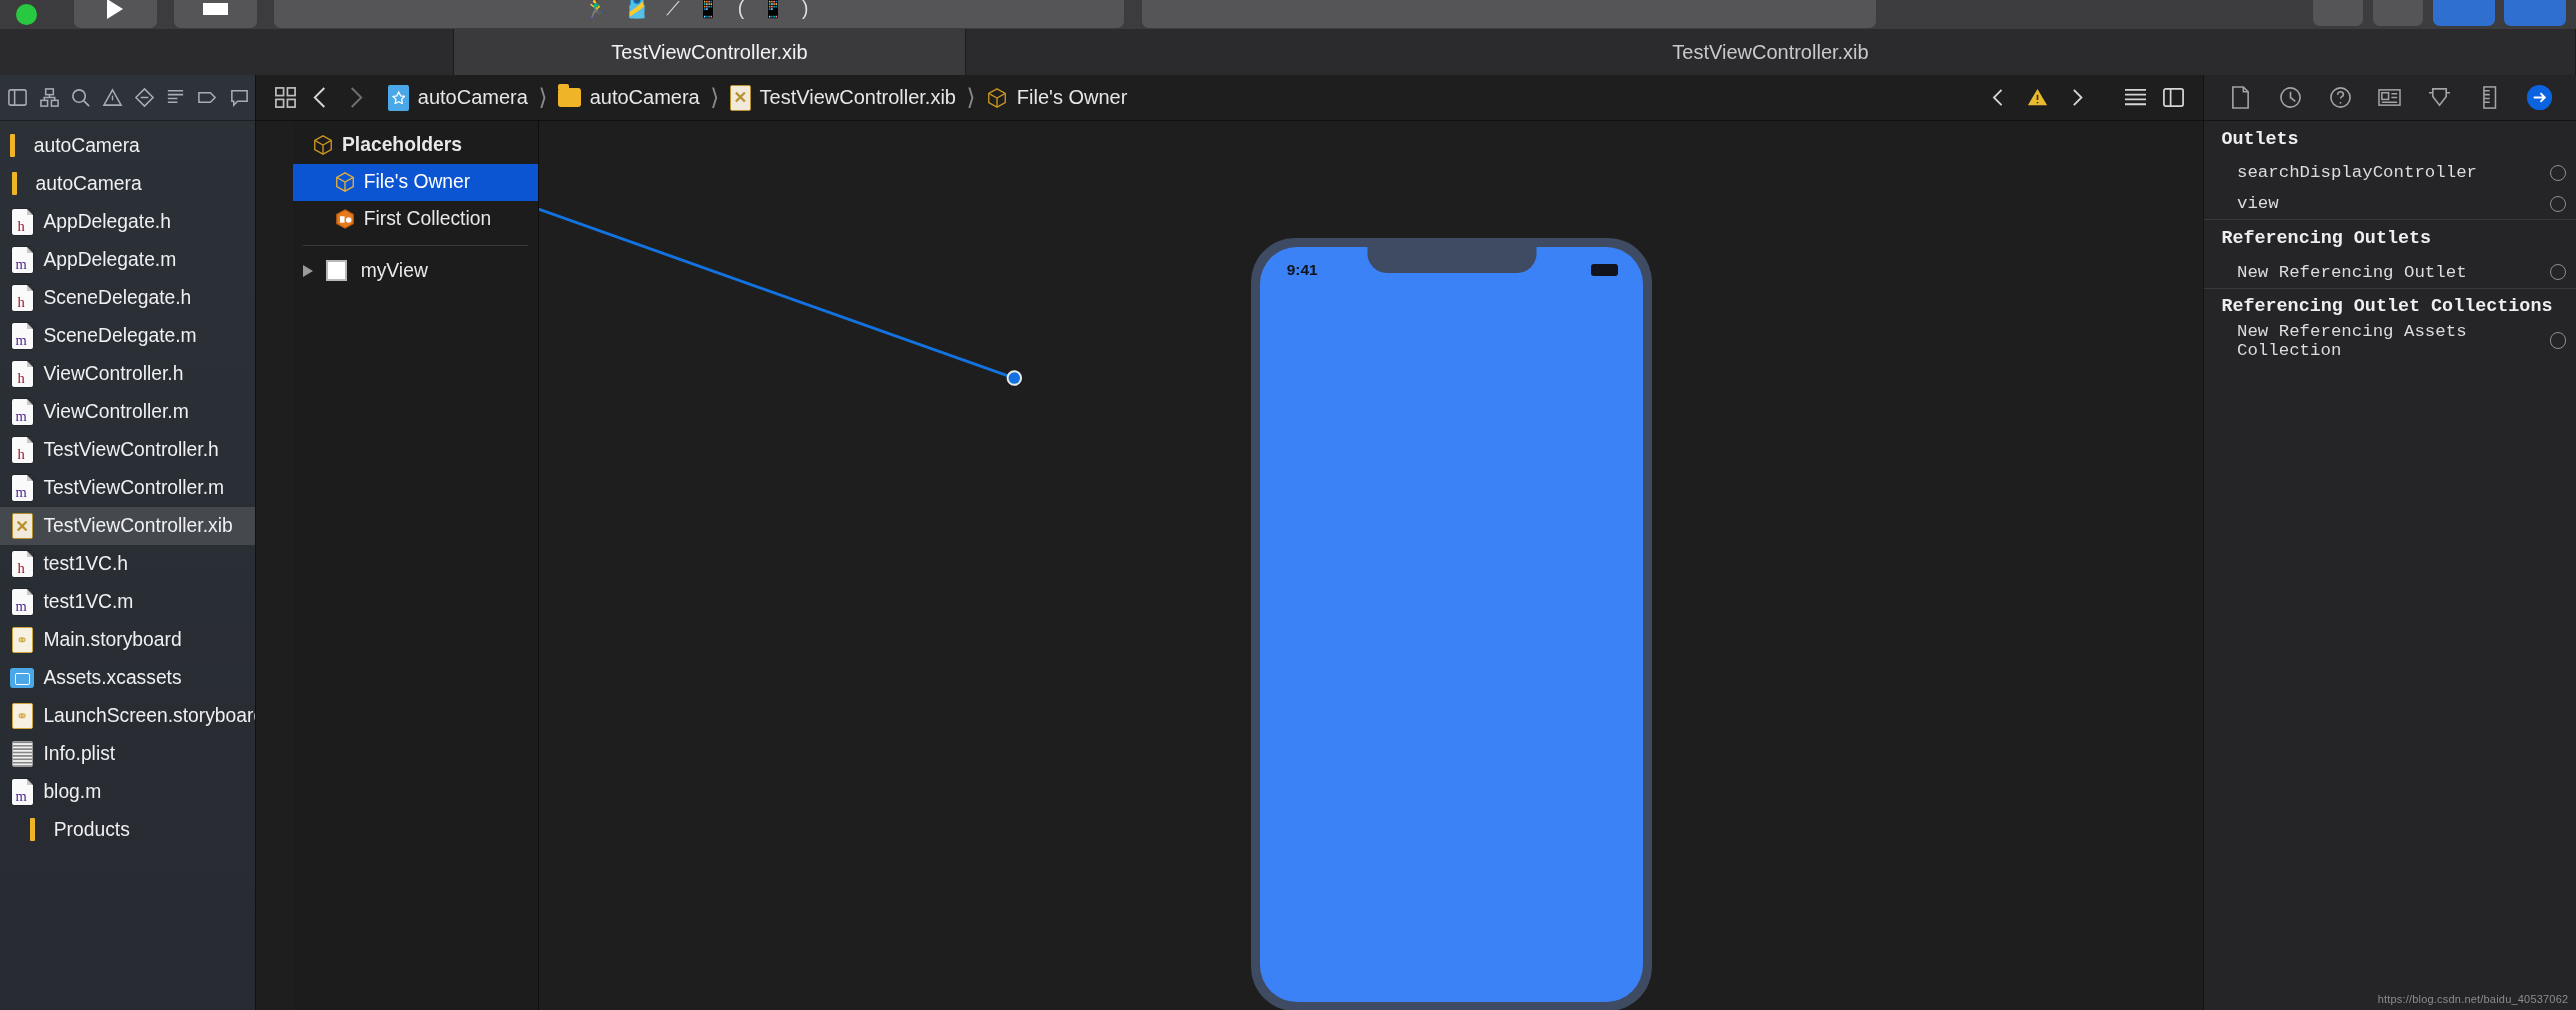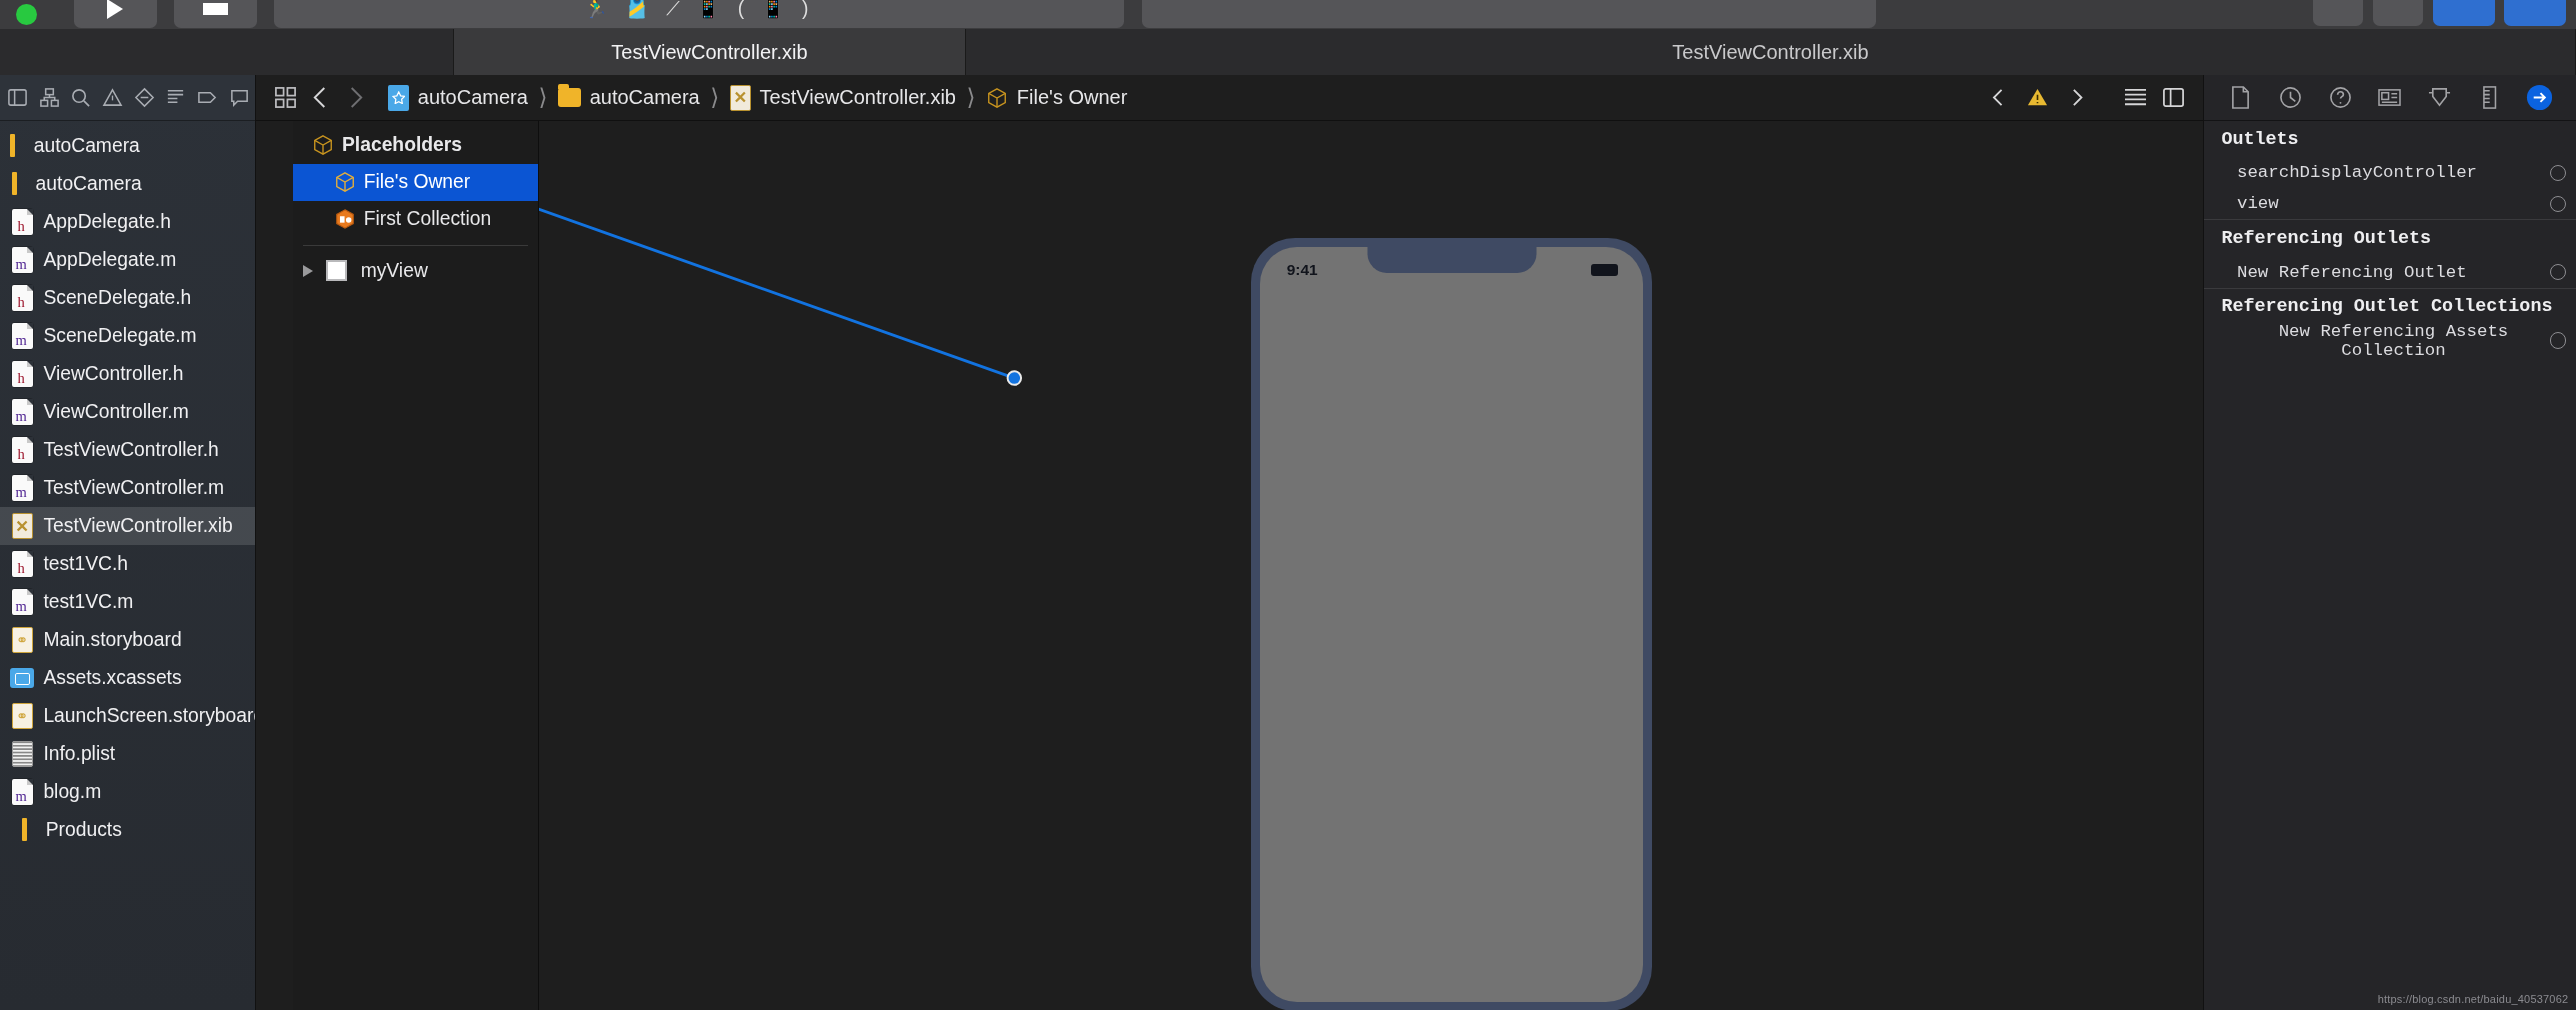--- a/index.html
+++ b/index.html
@@ -136,21 +136,21 @@
 
   .canvas { flex:1; background:#1e1e1e; position:relative; overflow:hidden; }
 
   
   .phone {
     position:absolute; left:calc(50% - 120px); top:117px;
     width:401px; height:773px;
     background:#3f4a63; border-radius:44px; padding:8.7px;
   }
   .phone-screen {
-    width:100%; height:100%; background:#737373;
+    width:100%; height:100%; background:#3b82f6;
     border-radius:37px; position:relative; overflow:hidden;
   }
   .notch {
     position:absolute; left:50%; transform:translateX(-50%); top:0;
     width:169px; height:26px; background:#3f4a63;
     border-radius:0 0 19.3px 19.3px;
   }
   .statusbar {
     position:absolute; top:0; left:0; right:0; height:39px;
     display:flex; align-items:center; justify-content:space-between;
@@ -172,21 +172,21 @@
   }
   .insp-ico { width:33px;height:33px;display:flex;align-items:center;justify-content:center;color:#a3a3a6; }
   .insp-ico.active { color:#fff; }
   .insp-body { font-size:17.4px; color:#e3e3e5;font-family:Liberation Mono, monospace; }
   .sec-head {
     font-weight:bold; font-size:18.4px; color:#eeeef0;
     padding:7.7px 0 7.7px 17.4px;
   }
   .conn-row {
     display:flex; align-items:center; justify-content:space-between;
-    padding:3.9px 9.7px 3.9px 33px; height:31px; color:#dcdce0;text-align:center;
+    padding:3.9px 9.7px 3.9px 33px; height:31px; color:#dcdce0;
   }
   .socket { width:16.4px;height:16.4px;border:1.9px solid #8e8e92;border-radius:50%; flex:0 0 16.4px; }
   .sec-div { height:1px; background:#3a3a3d; }
 
   
   .watermark {
     position:absolute; right:7.7px; bottom:5.8px;
     font-size:11px; color:#8b8b90; letter-spacing:0.2px;
   }
 </style>
@@ -405,21 +405,21 @@
           <span class="lbl">Info.plist</span>
         </div>
         <div class="nav-row" style="padding-left: 9.7px;">
           <span class="ico" style="display: flex; align-items: center; justify-content: center;">
             <span class="docico">
               <span class="ltr m">m</span>
             </span>
           </span>
           <span class="lbl">blog.m</span>
         </div>
-        <div class="nav-row" style="padding-left: 12px;">
+        <div class="nav-row" style="padding-left: 20px;">
           <span class="ico" style="display: flex; align-items: center; justify-content: center;">
             <span class="strip"></span>
           </span>
           <span class="lbl">Products</span>
         </div>
       </div>
   </div>
 
   <div class="editor">
 

